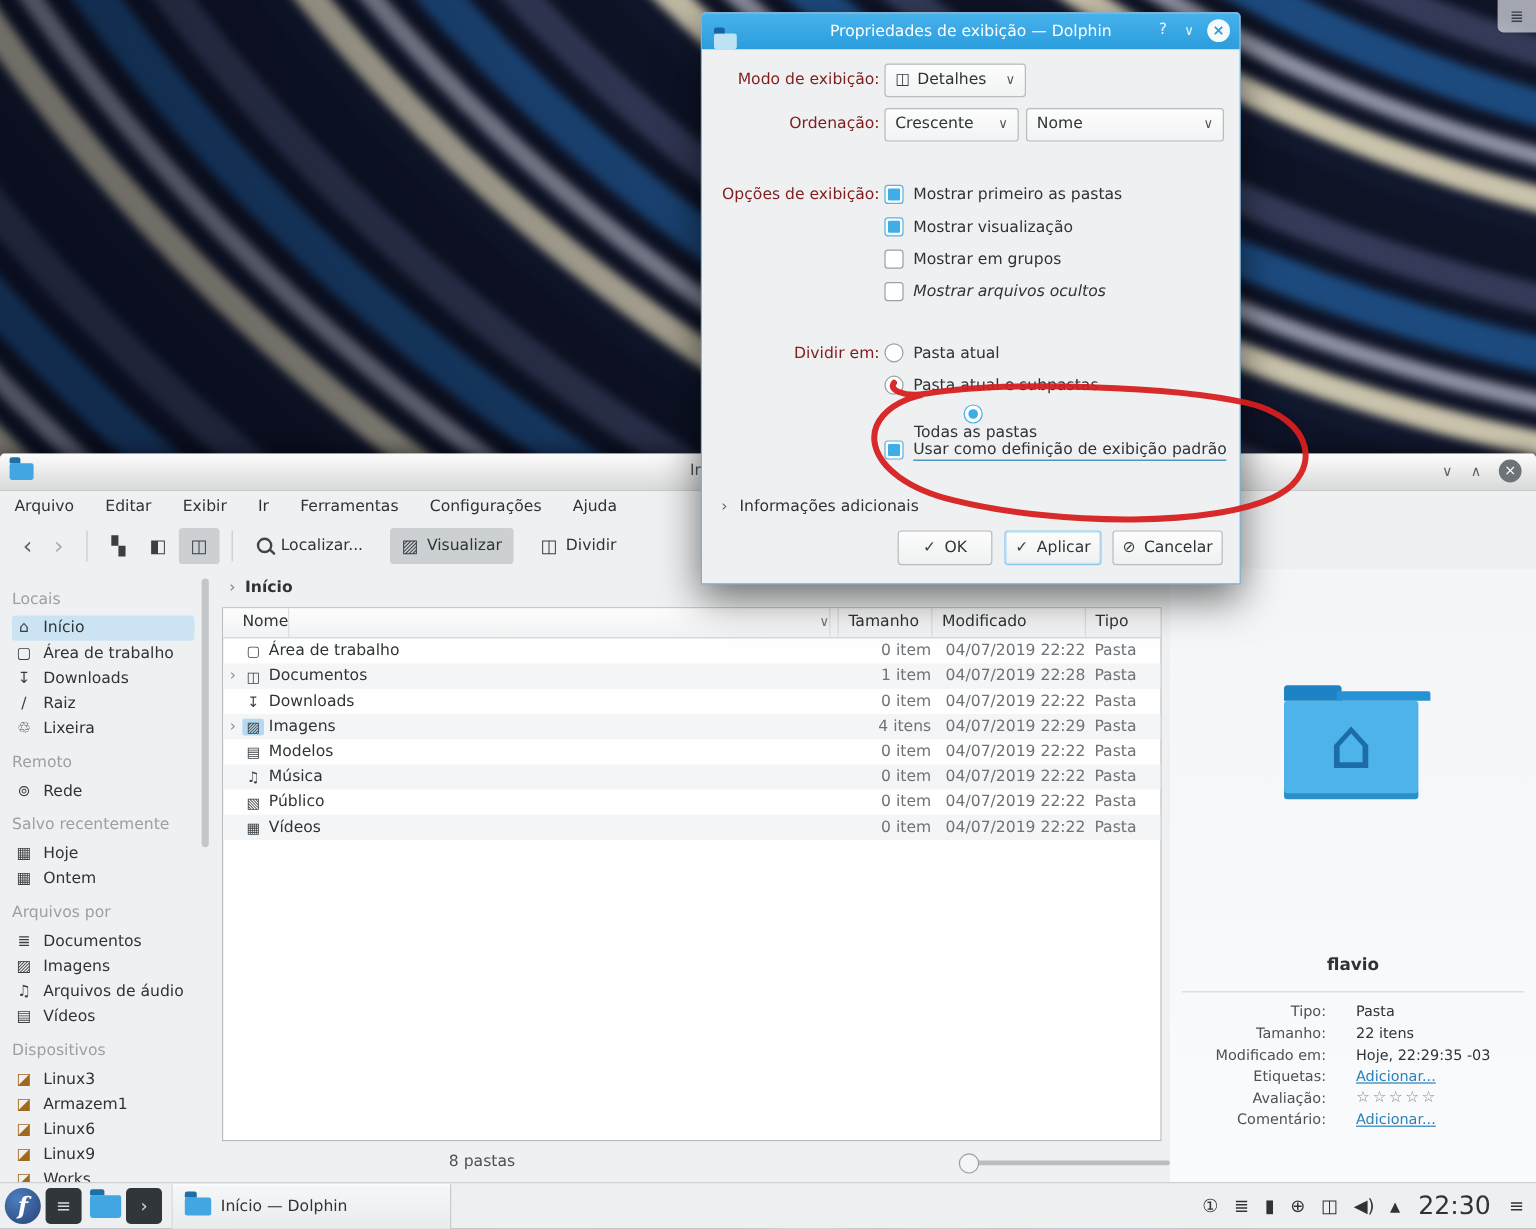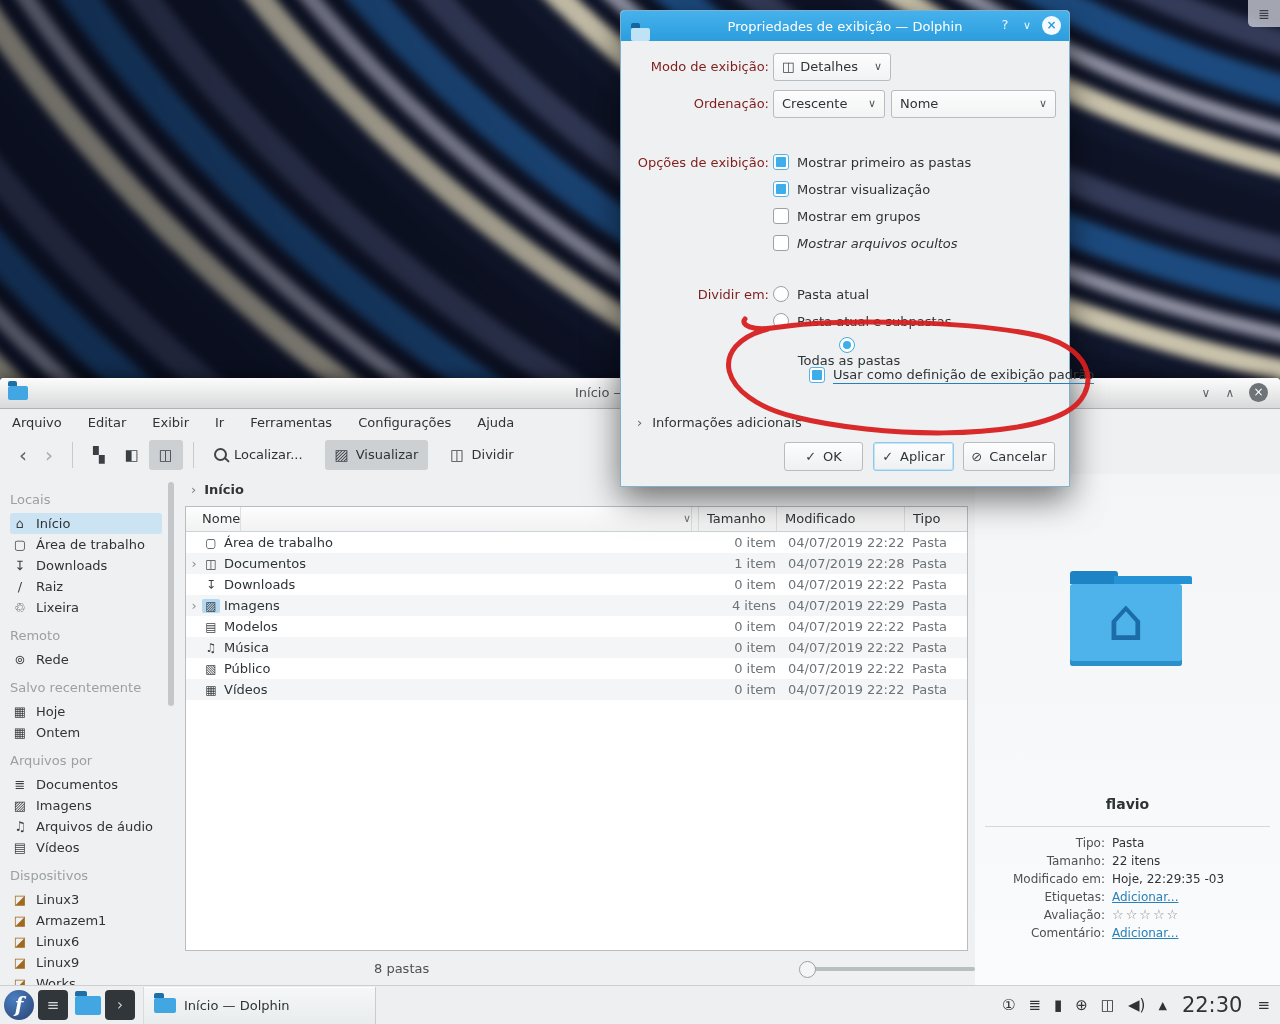--- a/index.html
+++ b/index.html
@@ -89,27 +89,27 @@
     box-shadow:inset 0 -5px 0 #2b8fc9;}
   .bigfolder::before{content:"";position:absolute;left:0;top:-13px;width:48px;height:13px;
     background:#1d83c4;border-radius:3px 3px 0 0;}
   .bigfolder::after{content:"";position:absolute;left:44px;top:-8px;right:-10px;height:8px;
     background:#2492d4;border-radius:0 2px 0 0;}
   .bigfolder .home{position:absolute;left:0;right:0;top:2px;text-align:center;
     font-size:58px;color:#1b6ca8;}
   .ip-name{left:0;width:100%;top:322px;text-align:center;font-weight:bold;font-size:14px;}
   .ip-div{left:10px;right:10px;top:352px;height:1px;background:#d5d8da;}
   .ip-rows{left:0;top:362px;width:300px;font-size:12px;}
-  .ip-row{display:flex;margin-bottom:4px;}
+  .ip-row{display:flex;margin-bottom:4px;gap:18px;}
   .ip-label{width:130px;text-align:right;color:#4d5156;flex:0 0 auto;}
   .ip-value{margin-left:7px;color:#2e3436;}
   .ip-value.link{color:#2980b9;text-decoration:underline;}
   .ip-value.stars{color:#8a8f93;letter-spacing:2px;font-size:13px;margin-top:-1px;}
   
-  .dialog{left:620px;top:10px;width:450px;height:477px;background:#eff0f1;z-index:50;
+  .dialog{left:584px;top:10px;width:450px;height:477px;background:#eff0f1;z-index:50;
     border:1px solid #7fb0d0;border-radius:4px 4px 0 0;box-shadow:0 12px 34px rgba(0,0,0,.55);
     box-sizing:border-box;}
   .d-titlebar{left:0;top:0;right:0;height:30px;border-radius:3px 3px 0 0;
     background:linear-gradient(#46b2ec,#2b9ddd);display:flex;align-items:center;}
   .d-folder{left:10px;top:8px;width:19px;height:13px;background:#bee3f7;}
   .d-folder::before{background:#1565a0;}
   .d-title{position:absolute;left:0;right:0;text-align:center;color:#fff;}
   .d-help{position:absolute;right:56px;top:6px;color:#eaf6fd;width:16px;text-align:center;}
   .d-shade{position:absolute;right:34px;top:6px;color:#eaf6fd;width:16px;text-align:center;font-size:11px;line-height:18px;}
   .d-close{position:absolute;right:8px;top:5px;width:19px;height:19px;border-radius:50%;
@@ -485,21 +485,21 @@
   <div class="abs d-row" style="left:0;top:299px;width:100%;height:22px;">
     <span class="d-label"></span>
     <span class="rb" style="margin-left:4px;"></span>
     <span class="opt-label">Pasta atual e subpastas</span>
   </div>
   <div class="abs d-row" style="left:0;top:326px;width:100%;height:22px;flex-direction:column;">
     <span class="d-label"></span>
     <span class="rb on" style="margin-left:4px;"></span>
     <span class="opt-label">Todas as pastas</span>
   </div>
-  <div class="abs d-row" style="left:0;top:353px;width:100%;height:22px;padding-left:36px;">
+  <div class="abs d-row" style="left:0;top:353px;width:100%;height:22px;">
     <span class="d-label"></span>
     <span class="cb on" style="margin-left:4px;"></span>
     <span class="opt-label u">Usar como definição de exibição padrão</span>
   </div>
 
   <div class="abs expander" style="left:16px;top:404px;">
     <span class="ch">›</span>
     <span>Informações adicionais</span>
   </div>
 

